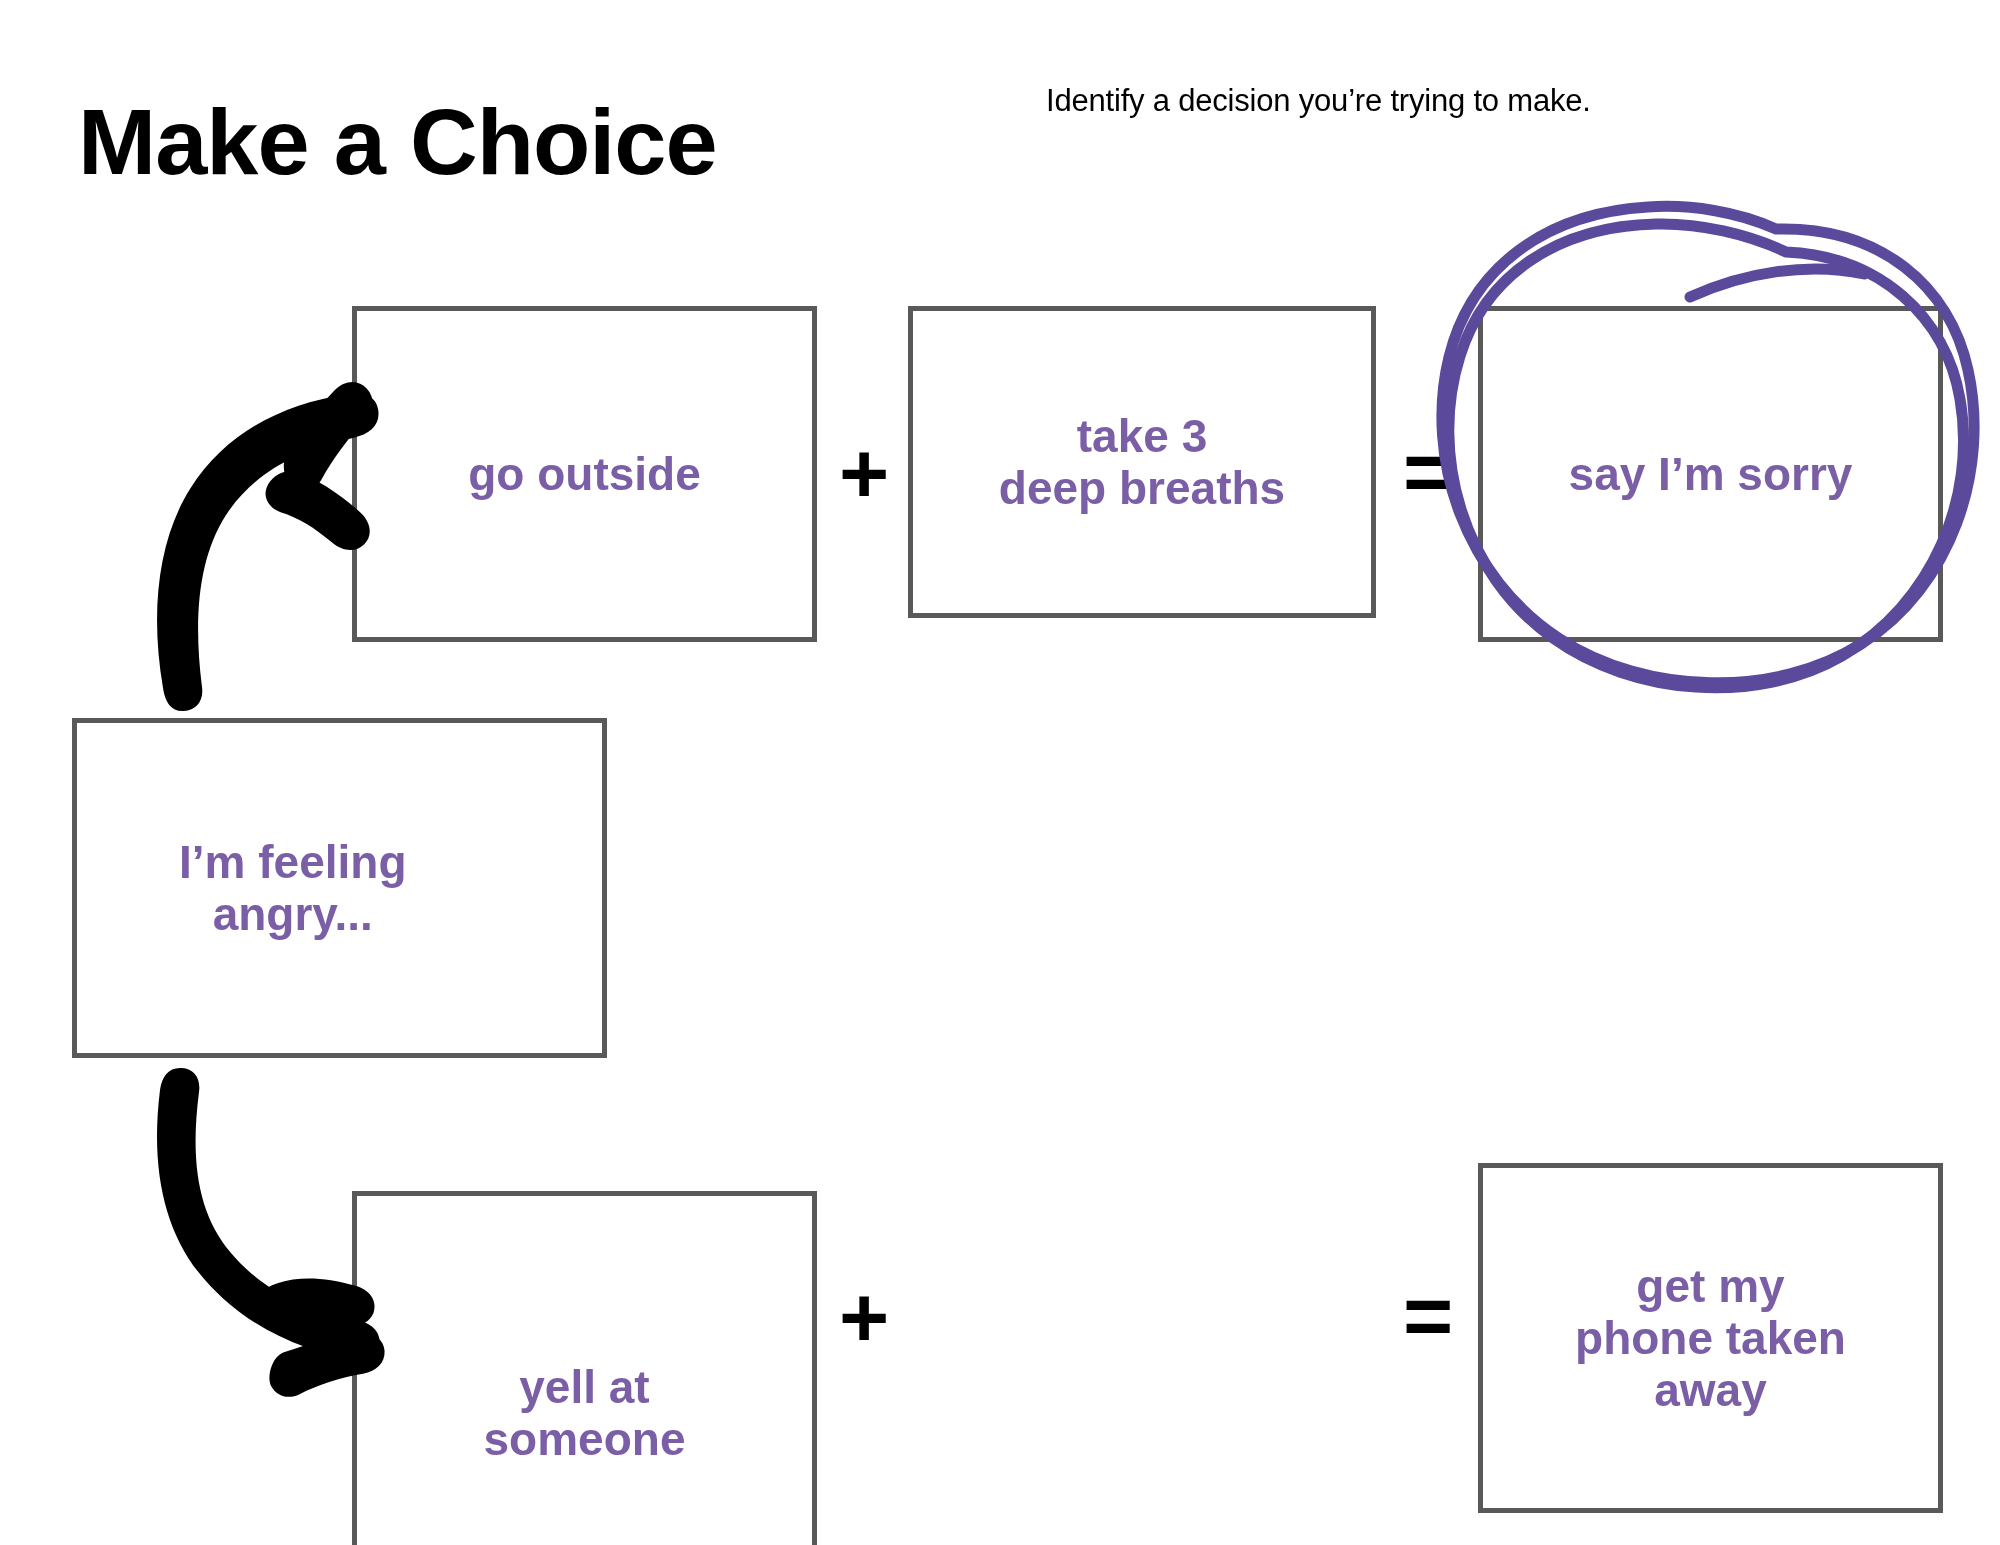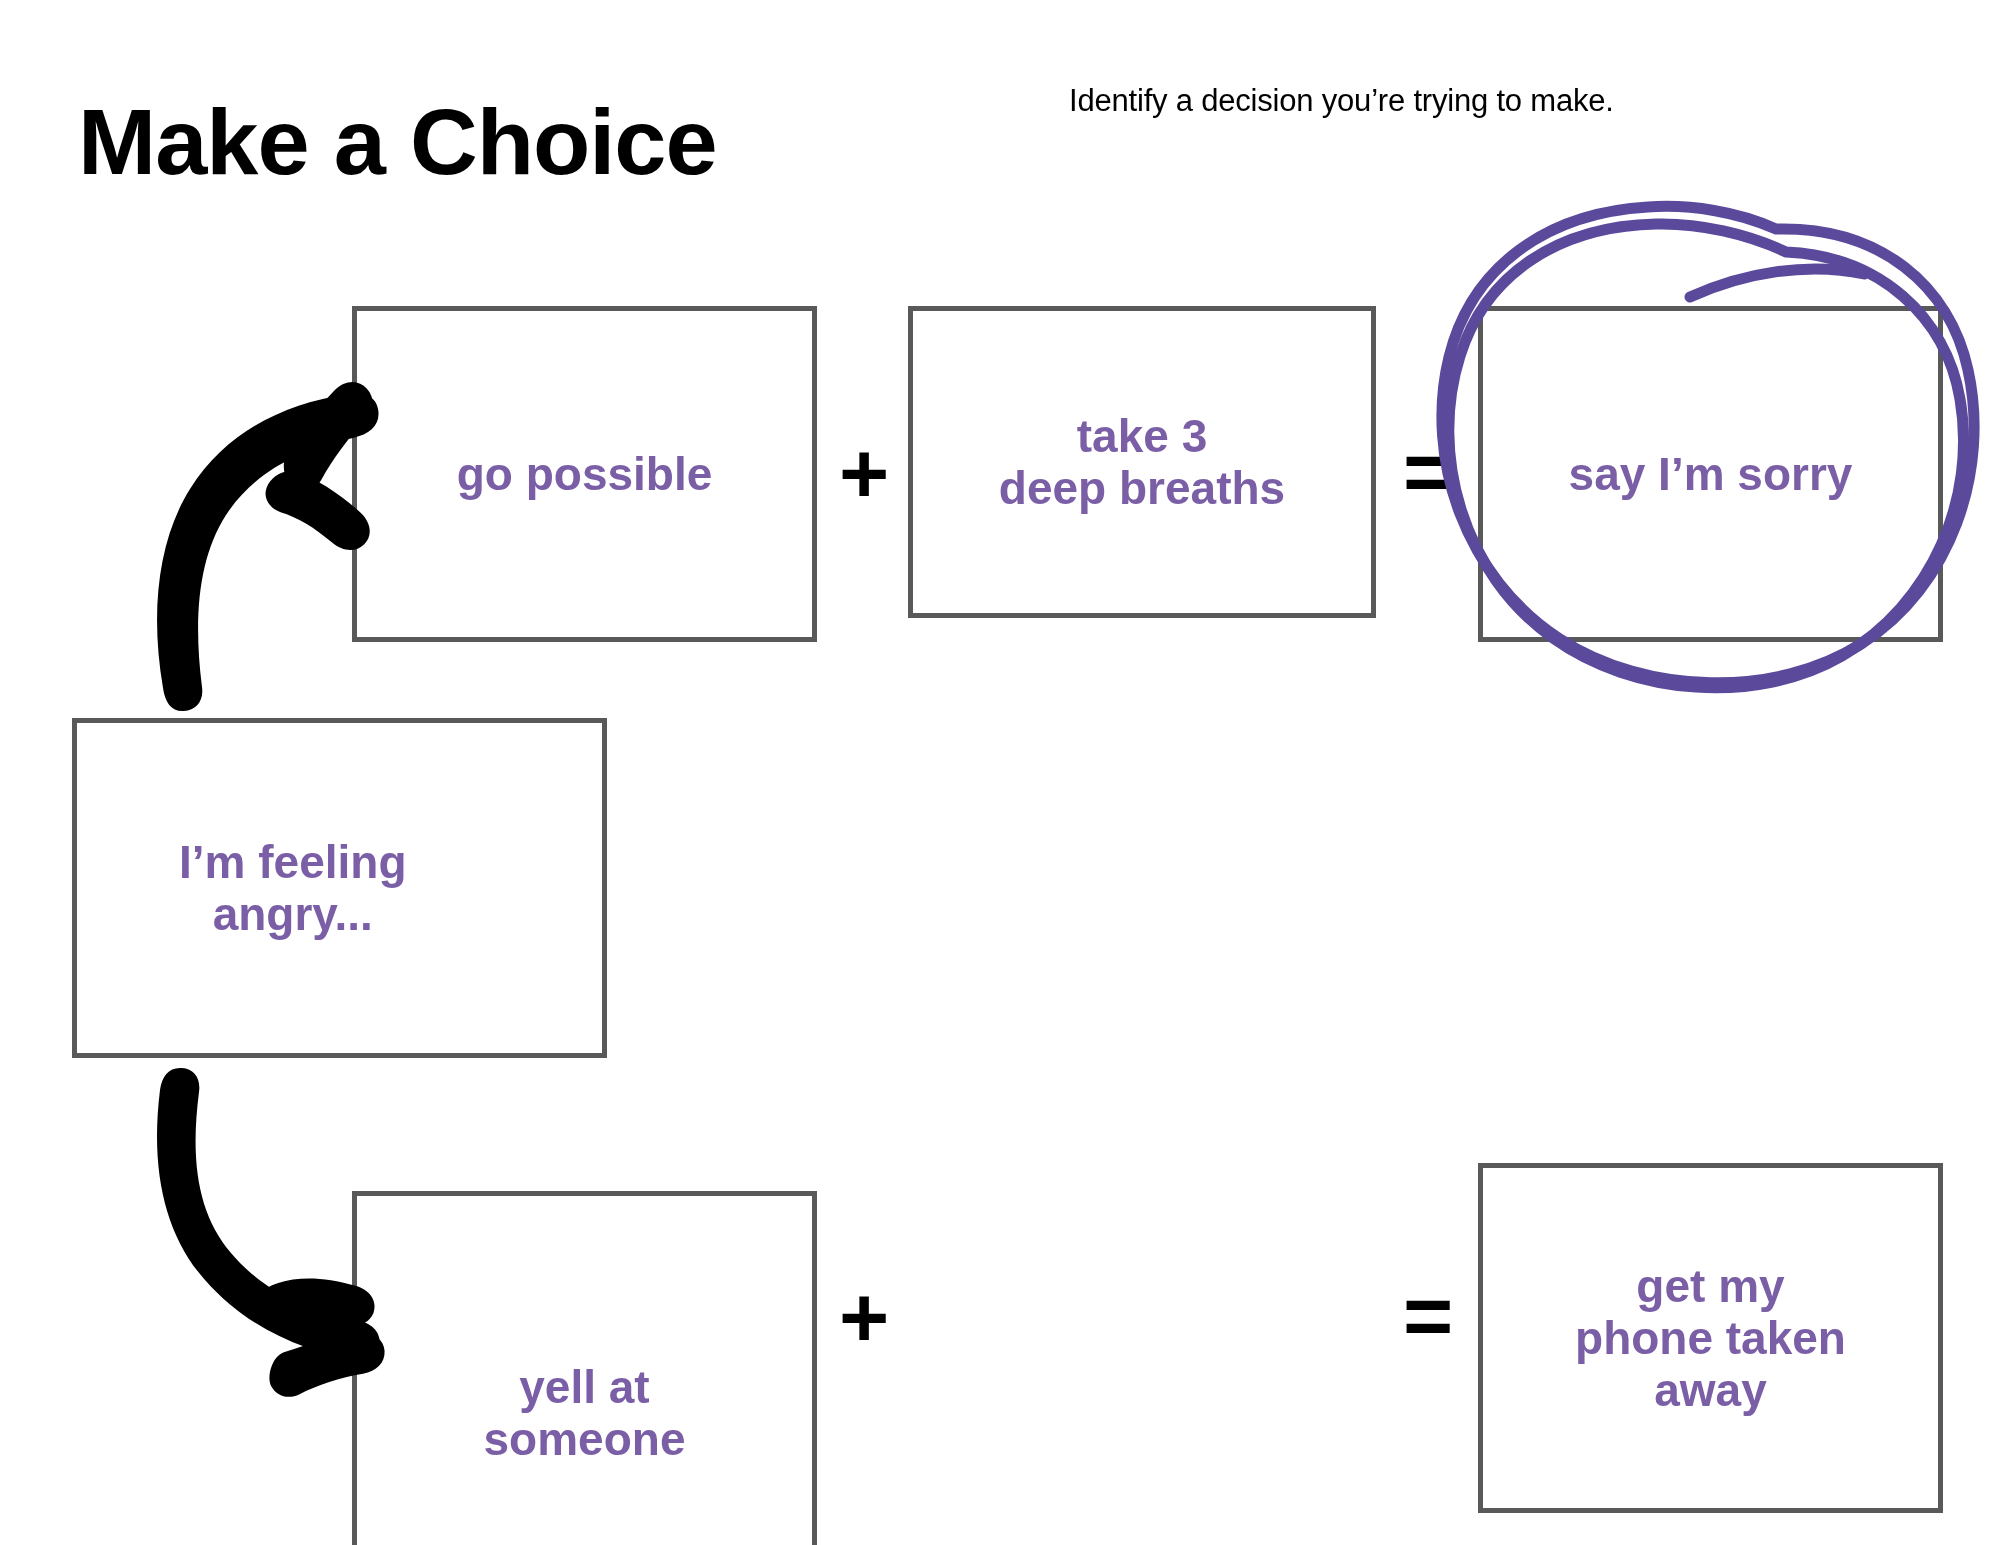--- a/index.html
+++ b/index.html
@@ -44,21 +44,20 @@
     left: 1046px;
     top: 79px;
     width: 900px;
     color: #000000;
     font-family: "Liberation Sans", sans-serif;
     font-weight: 400;
     font-size: 31px;
     line-height: 44px;
     letter-spacing: -0.2px;
     white-space: nowrap;
-    margin-left: 23px;
   }
   .instructions .line { display: block; }
 
   
   .flow-box {
     position: absolute;
     box-sizing: border-box;
     border: 5px solid #595959;
     background: #ffffff;
     display: flex;
@@ -120,21 +119,21 @@
 
 <div id="canvas">
 
   <div class="page-title">Make a Choice</div>
 
   <div class="instructions">
     <span class="line">Identify a decision you’re trying to make.</span>
   </div>
 
   <div class="flow-box" id="box-go-outside">
-    <span class="box-label">go possible</span>
+    <span class="box-label">go outside</span>
   </div>
 
   <div class="operator" id="op-plus-top">+</div>
 
   <div class="flow-box" id="box-deep-breaths">
     <span class="box-label">take 3
 deep breaths</span>
   </div>
 
   <div class="operator" id="op-equals-top">=</div>

